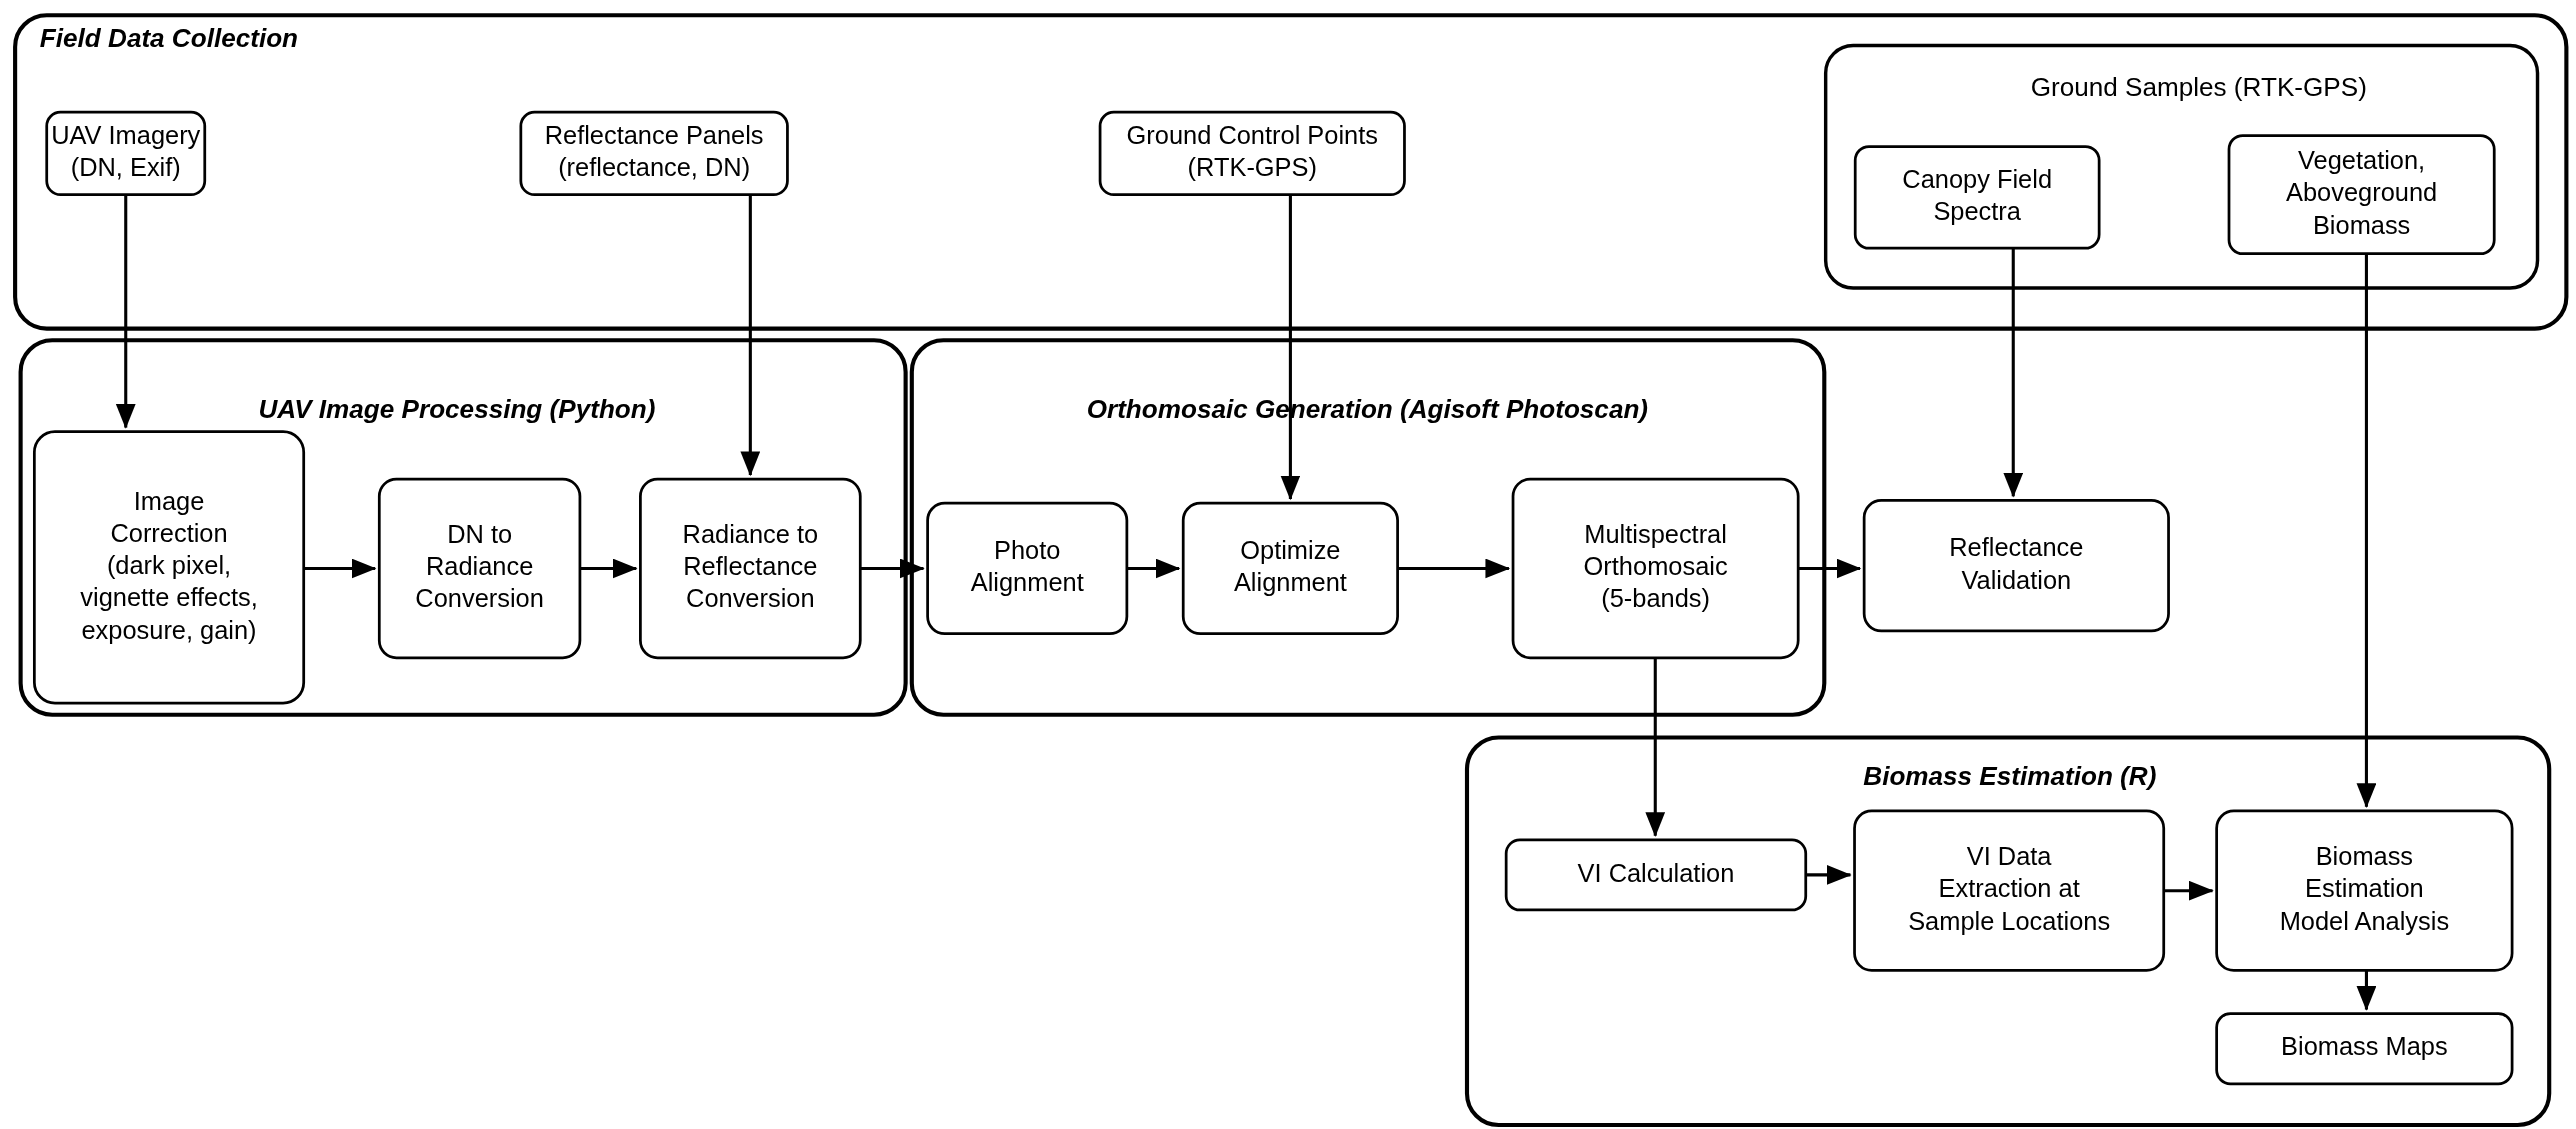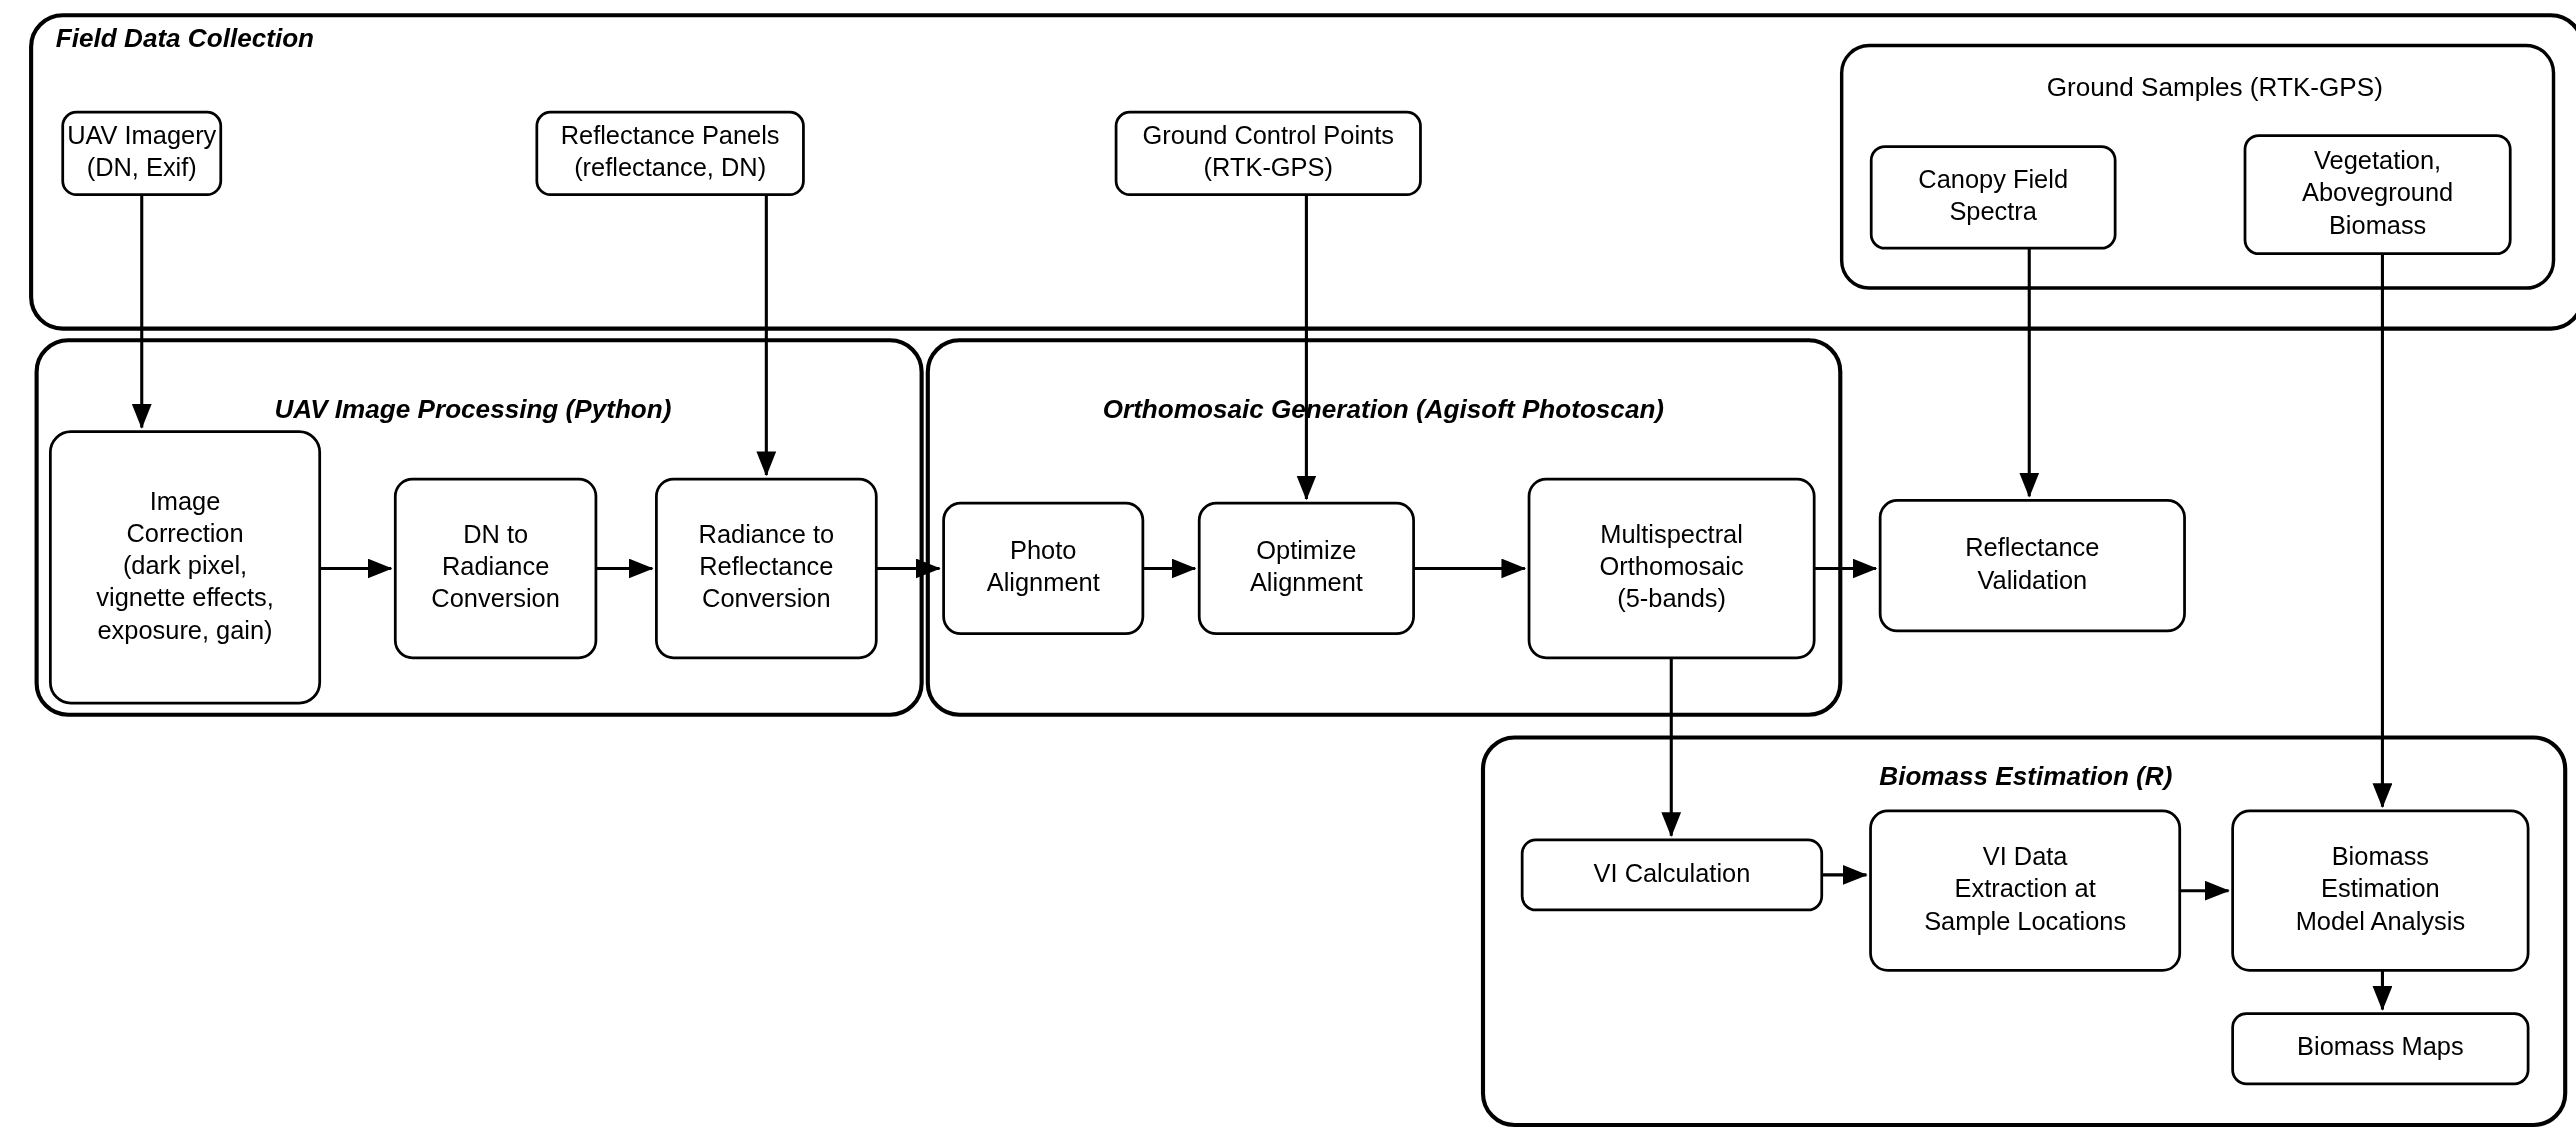--- a/index.html
+++ b/index.html
@@ -10,21 +10,20 @@
   body {
     width: 2576px;
     height: 1130px;
     font-family: "Liberation Sans", sans-serif;
     overflow: hidden;
   }
   #flowchart-root {
     position: relative;
     width: 2095px;
     height: 1130px;
-    padding-left: 16px;
   }
   svg#diagram {
     display: block;
     width: 2576px;
     height: 1130px;
   }
   .group-rect {
     fill: #ffffff;
     stroke: #000000;
     stroke-width: 6;

